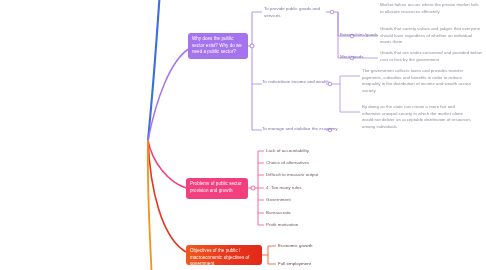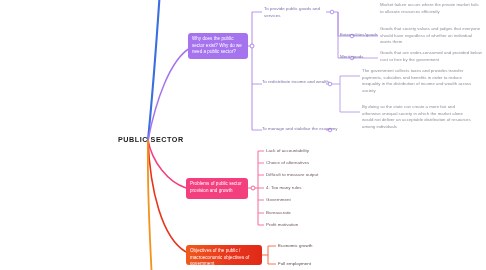--- a/index.html
+++ b/index.html
@@ -112,21 +112,20 @@
     <path d="M258,200 L264,200" stroke="#f4689b" stroke-width="0.9" fill="none"></path>
     <path d="M258,213 L264,213" stroke="#f4689b" stroke-width="0.9" fill="none"></path>
     <path d="M258,225 L264,225" stroke="#f4689b" stroke-width="0.9" fill="none"></path>
 
     <path d="M262,255 L268,255" stroke="#ef6a45" stroke-width="1" fill="none"></path>
     <path d="M268,246 L268,264" stroke="#ef6a45" stroke-width="1" fill="none"></path>
     <path d="M268,246 L276,246" stroke="#ef6a45" stroke-width="0.9" fill="none"></path>
     <path d="M268,264 L276,264" stroke="#ef6a45" stroke-width="0.9" fill="none"></path>
   </svg>
 
-  <div class="root-label" style="left:118px;top:135px;">PUBLIC SECTOR</div>
 
   <div class="node purple" style="left:188px;top:33px;width:60px;height:26px;">Why does the public sector exist? Why do we need a public sector?</div>
 
   <div class="leaf purple-txt" style="left:264px;top:6px;max-width:62px;white-space:normal;">To provide public goods and services</div>
 
   <div class="leaf purple-txt" style="left:340px;top:32px;">Externalities/goods</div>
   <div class="leafblock grey" style="left:380px;top:2px;width:102px;">Market failure occurs where the private market fails to allocate resources efficiently</div>
 
   <div class="leaf purple-txt" style="left:340px;top:54px;">Merit goods</div>
   <div class="leafblock grey" style="left:380px;top:26px;width:102px;">Goods that society values and judges that everyone should have regardless of whether an individual wants them</div>

